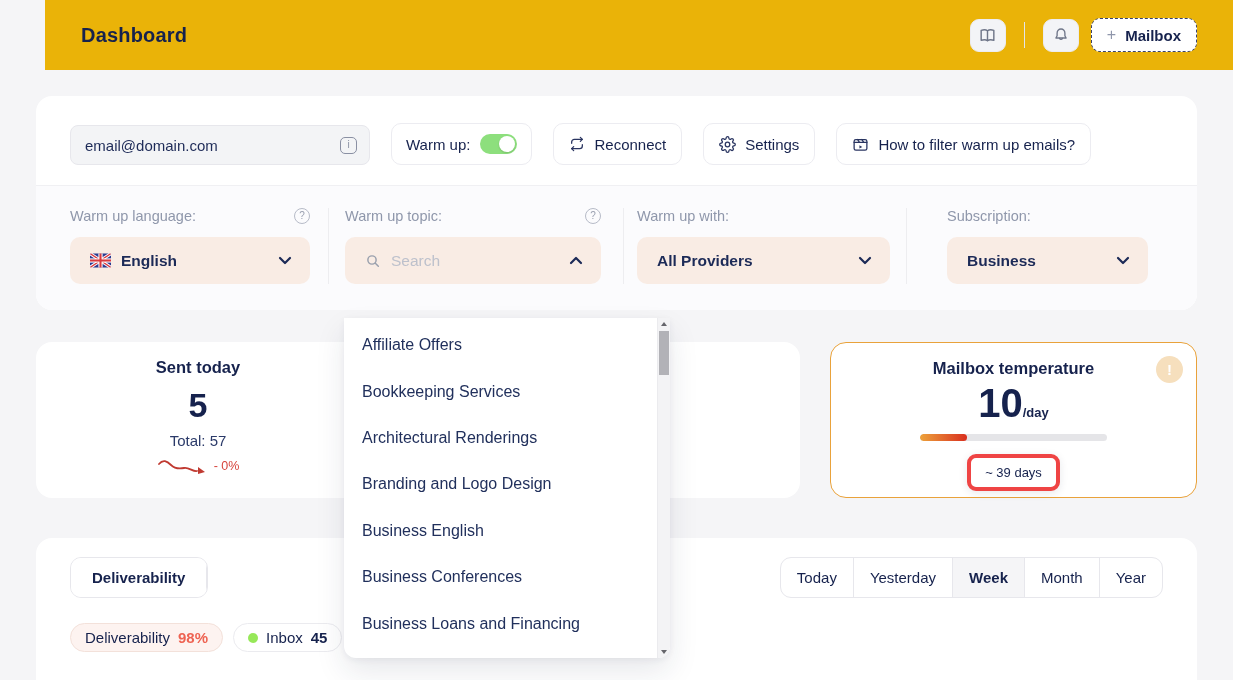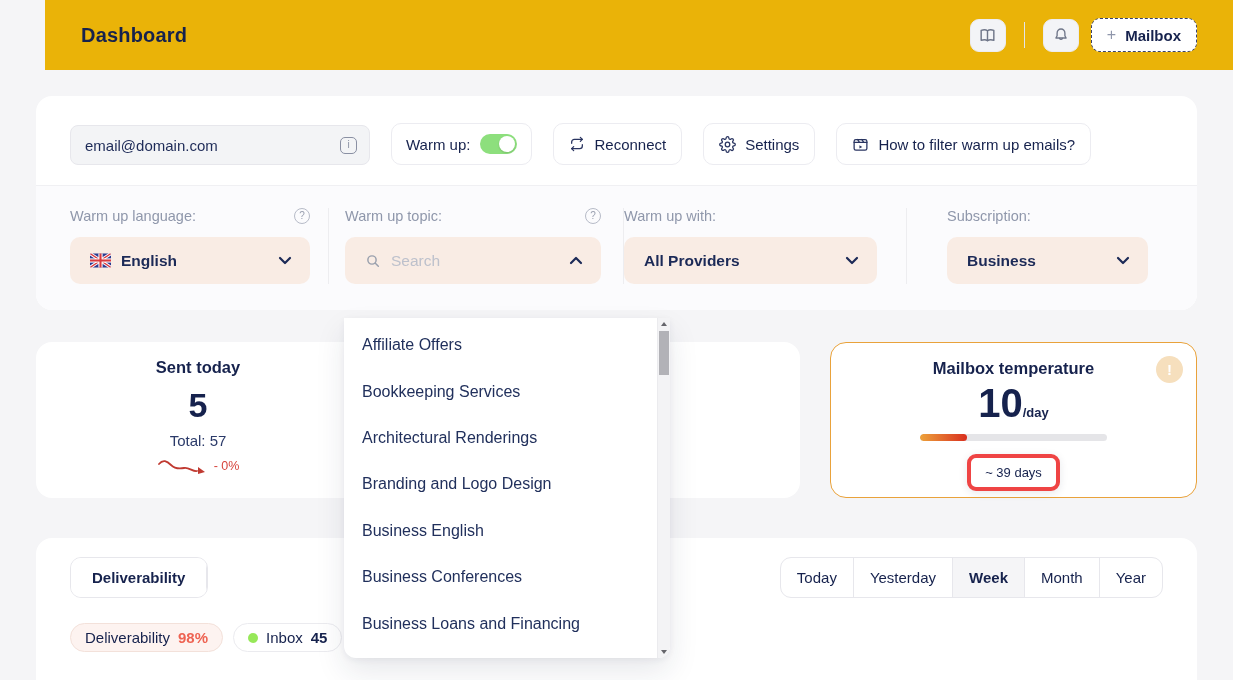--- a/index.html
+++ b/index.html
@@ -71,21 +71,21 @@
   }
 
   
   .filters {
     display:grid; grid-template-columns:292px 295px 283px 1fr;
     background:#fbfbfd; border-top:1px solid #f0f0f3;
     border-radius:0 0 16px 16px; padding:22px 0 26px;
   }
   .fcol { }
   .fcol + .fcol { border-left:1px solid #ededf0; }
-  .fc1 { padding-left:34px; } .fc2 { padding-left:16px; } .fc3 { } .fc4 { padding-left:40px; }
+  .fc1 { padding-left:34px; } .fc2 { padding-left:16px; } .fc3 { padding-left:13px; } .fc4 { padding-left:40px; }
   .flabel-row { display:flex; align-items:center; justify-content:space-between; }
   .fc1 .flabel-row { width:240px; } .fc2 .flabel-row { width:256px; }
   .flabel { color:#8f97ab; font-size:14.5px; }
   .help-icon {
     width:16px; height:16px; border:1.2px solid #b7bbc8; border-radius:50%;
     color:#9aa0b0; font-size:10px; line-height:13px; text-align:center; cursor:pointer;
   }
   .help-icon::after { content:"?"; }
   .ffield {
     margin-top:13px; height:47px; background:#f9ece4; border-radius:10px;

